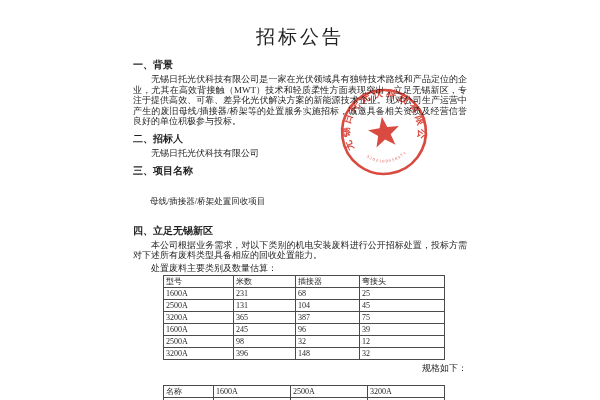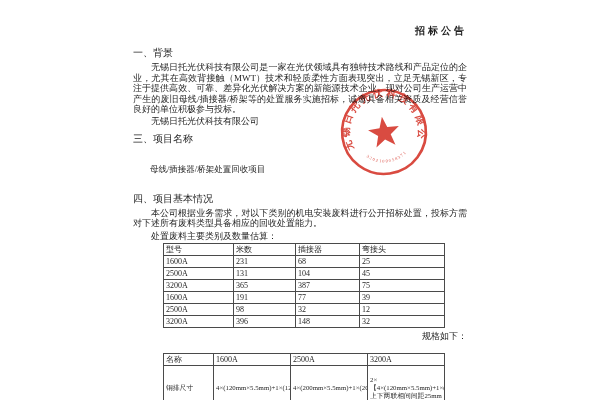--- a/index.html
+++ b/index.html
@@ -10,29 +10,29 @@
     color:#1f1f1f;
     position:relative;
     overflow:hidden;
   }
   .page{
     position:absolute;
     left:133px; top:24px;
     width:334px;
   }
   .doc-title{
-    text-align:right;
+    text-align:center;
+    font-size:19px;
+    font-weight:normal;
+    letter-spacing:3px;
+    margin:0 0 8px 0;
+  }
+  .sec-heading{
     font-size:10px;
     font-weight:bold;
-    letter-spacing:3px;
-    margin:0 0 8px 0;
-  }
-  .sec-heading{
-    font-size:10px;
-    font-weight:normal;
     margin:5px 0 2px 0;
   }
   .body-text{
     font-size:9px;
     line-height:10.5px;
     text-align:justify;
     text-indent:2em;
     margin:0;
   }
   .single-line{
@@ -100,26 +100,27 @@
 </head>
 <body>
 
 <div class="page">
 
   <h1 class="doc-title">招标公告</h1>
 
   <div class="sec-heading">一、背景</div>
   <p class="body-text">无锡日托光伏科技有限公司是一家在光伏领域具有独特技术路线和产品定位的企业，尤其在高效背接触（MWT）技术和轻质柔性方面表现突出，立足无锡新区，专注于提供高效、可靠、差异化光伏解决方案的新能源技术企业。现对公司生产运营中产生的废旧母线/插接器/桥架等的处置服务实施招标，诚邀具备相关资质及经营信誉良好的单位积极参与投标。</p>
 
+  <div class="sec-heading">二、招标人</div>
   <div class="single-line">无锡日托光伏科技有限公司</div>
 
   <div class="sec-heading">三、项目名称</div>
   <div class="project-name">母线/插接器/桥架处置回收项目</div>
 
-  <div class="sec-heading">四、项目基本情况</div>
+  <div class="sec-heading">四、立足无锡新区</div>
   <p class="body-text">本公司根据业务需求，对以下类别的机电安装废料进行公开招标处置，投标方需对下述所有废料类型具备相应的回收处置能力。</p>
   <div class="table-intro">处置废料主要类别及数量估算：</div>
 
   <table class="qty-table">
     <colgroup>
         <col class="c1">
         <col class="c2">
         <col class="c3">
         <col class="c4">
       </colgroup>
@@ -145,22 +146,22 @@
         <td>45</td>
       </tr>
       <tr>
         <td>3200A</td>
         <td>365</td>
         <td>387</td>
         <td>75</td>
       </tr>
       <tr>
         <td>1600A</td>
-        <td>191</td>
-        <td>77</td>
+        <td>245</td>
+        <td>96</td>
         <td>39</td>
       </tr>
       <tr>
         <td>2500A</td>
         <td>98</td>
         <td>32</td>
         <td>12</td>
       </tr>
       <tr>
         <td>3200A</td>

